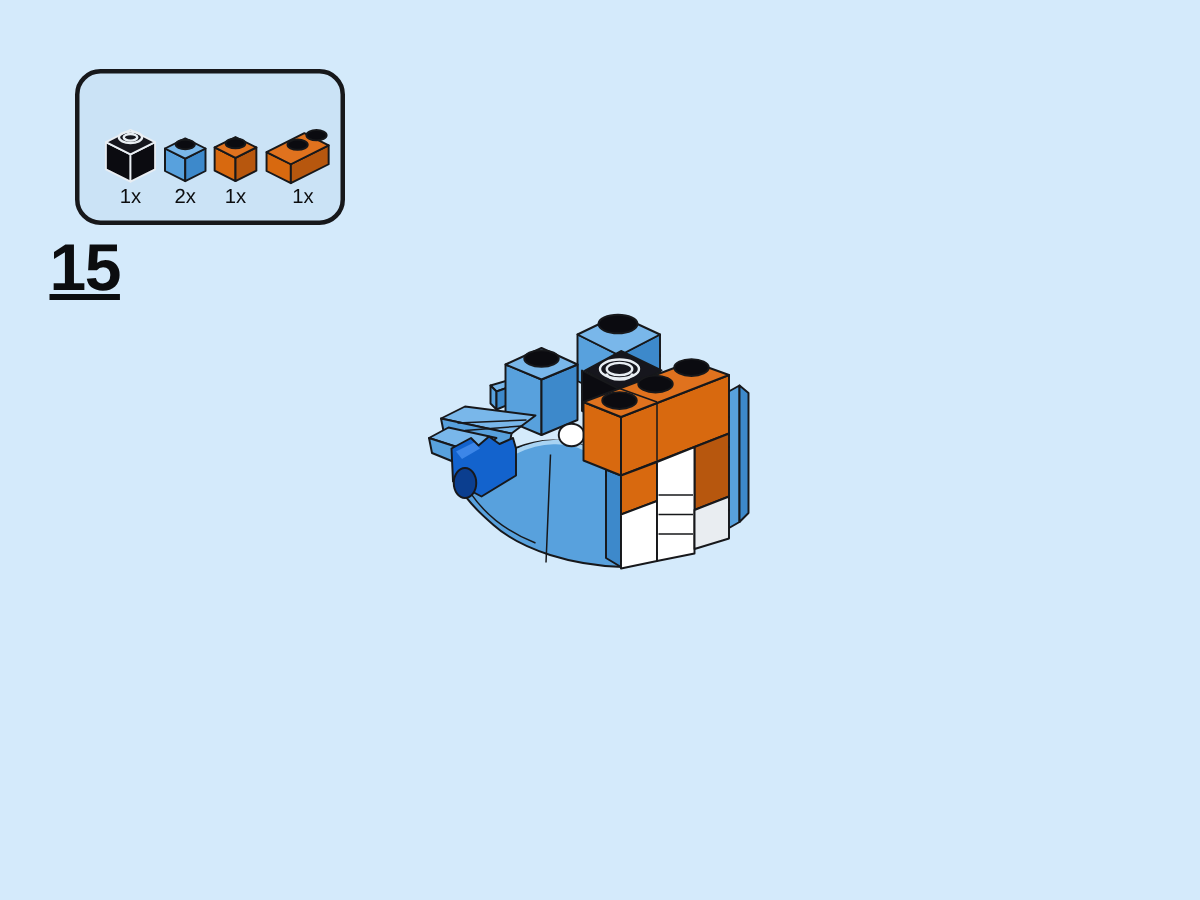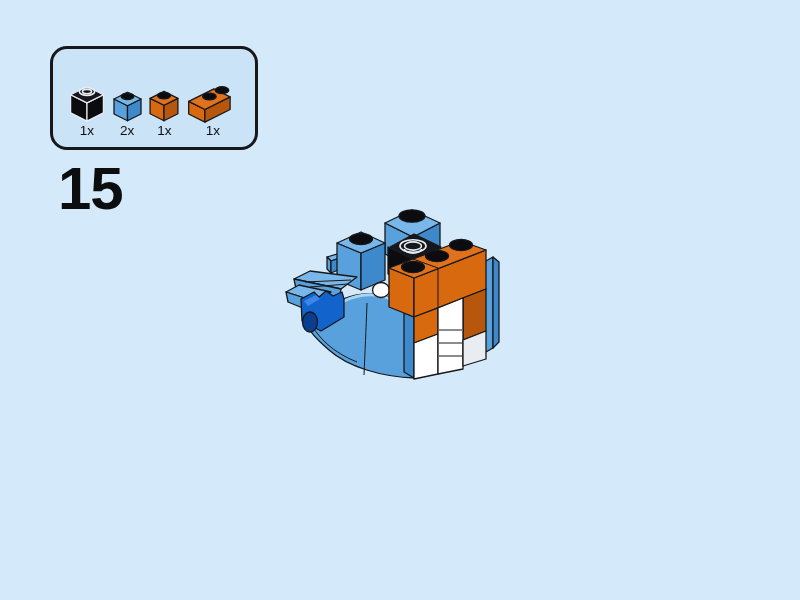--- a/index.html
+++ b/index.html
@@ -5,36 +5,37 @@
   html,body{margin:0;padding:0;}
   body{
     width:800px;height:600px;overflow:hidden;
     background:var(--page-bg,#d4eafb);
     font-family:"Liberation Sans", sans-serif;
     position:relative;
   }
   .page{position:absolute;inset:0;}
   
   .parts-box{
-    position:absolute;left:50px;top:46px;width:208px;height:104px;
+    position:absolute;left:50px;top:46px;width:180px;height:104px;
     box-sizing:border-box;
     background:var(--page-boxbg,#cbe3f6);
     border:3px solid var(--page-outline,#17181b);
     border-radius:17px;
     display:flex;justify-content:space-between;align-items:flex-end;
     padding:0 14px 8px 14px;
   }
   .part{display:flex;flex-direction:column;align-items:center;gap:1px;}
   .part .count{
     font-size:13.5px;color:var(--page-text,#0c0d0f);line-height:1.1;
   }
   .step-number{
-    position:absolute;left:58px;top:154px;
-    font-size:60px;font-weight:bold;letter-spacing:-1px;
+    position:absolute;left:33px;top:154px;
+    font-size:44px;font-weight:bold;letter-spacing:-1px;
     color:var(--page-text,#0c0d0f);
+    text-decoration:underline;
   }
   svg .ln, svg polygon, svg path, svg ellipse{vector-effect:non-scaling-stroke;}
   .o{stroke:var(--page-outline,#17181b);stroke-width:1.3;stroke-linejoin:round;}
   .fBlueTop{fill:var(--blue-top);}   .fBlueFront{fill:var(--blue-front);}
   .fBlueSide{fill:var(--blue-side);}
   .fDarkFront{fill:var(--darkblue-front);} .fDarkHl{fill:var(--darkblue-hl);}
   .fBarrel{fill:var(--darkblue-barrel);}
   .fOrangeTop{fill:var(--orange-top);} .fOrangeFront{fill:var(--orange-front);}
   .fOrangeSide{fill:var(--orange-side);}
   .fBlackTop{fill:var(--black-top);}  .fBlackFront{fill:var(--black-front);}

